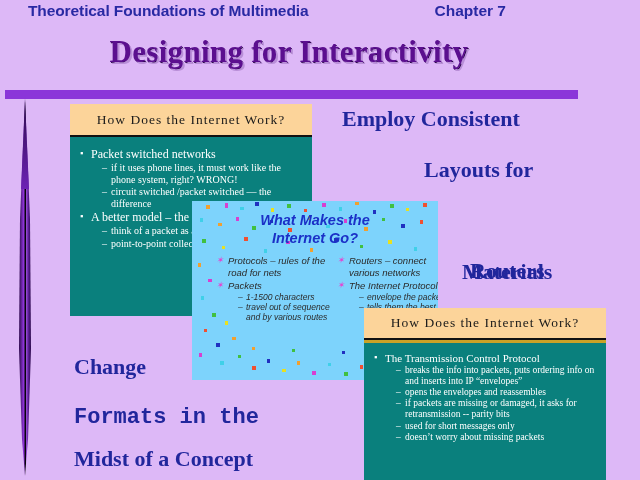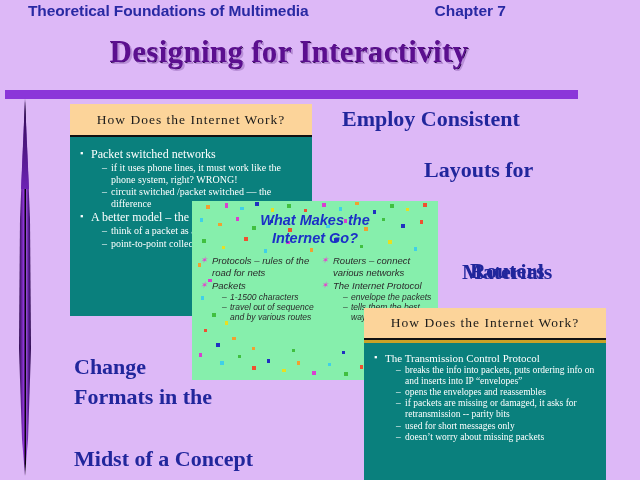--- a/index.html
+++ b/index.html
@@ -53,21 +53,21 @@
     white-space:nowrap;
   }
   #callout-employ   { left:342px; top:106px; }
   #callout-layouts  { left:424px; top:157px; }
   #callout-related  { left:470px; top:258px; }
   #callout-materials{ left:462px; top:259px; }
 
   
   #callout-dont     { left:74px; top:291px; }
   #callout-change   { left:74px; top:342px;margin-top:12px; }
-  #callout-formats  { left:74px; top:384px; }
+  #callout-formats  { left:74px; top:405px;font-family:Liberation Mono, monospace; }
   #callout-midst    { left:74px; top:446px; }
 
   
   .mini-slide { position:absolute; overflow:hidden; }
 
   .mini-head {
     background:#fcd49a; width:100%;
     display:flex; align-items:center; justify-content:center;
     border-bottom:2px solid #111;
     font-family:"Liberation Serif", serif;
@@ -114,32 +114,32 @@
   #mini-slide-internet-1 ul.lvl2 { font-size:10px; line-height:11.5px; }
   #mini-slide-internet-1 ul.lvl2 > li { margin-bottom:1px; }
 
   #mini-slide-internet-2 .l1txt { font-size:11px; line-height:14px; display:block; }
   #mini-slide-internet-2 ul.lvl2 { font-size:9.5px; line-height:11px; }
   #mini-slide-internet-2 ul.lvl2 > li { margin-bottom:0px; }
 
   
   #mini-slide-what-makes {
     left:192px; top:201px; width:246px; height:179px;
-    background:#86efac;
+    background:#7dd3fc;
   }
   #confetti-layer { position:absolute; inset:0; }
   #mini-slide-what-makes .wm-title {
     position:absolute; left:0; top:10px; width:100%;
     text-align:center;
     font-family:"Liberation Sans", sans-serif;
     font-style:italic; font-weight:bold;
     font-size:14.5px; line-height:18px; color:#1b30c7;
   }
   #mini-slide-what-makes .wm-cols {
-    position:absolute; left:8px; top:54px; width:236px;
+    position:absolute; left:24px; top:54px; width:236px;
     display:flex; gap:6px;
   }
   #mini-slide-what-makes .wm-col { width:116px; }
   #mini-slide-what-makes ul.wlvl1 { list-style:none; }
   #mini-slide-what-makes ul.wlvl1 > li {
     position:relative; padding-left:12px; margin-bottom:2px;
   }
   #mini-slide-what-makes ul.wlvl1 > li > .w1::before {
     content:"\2736"; position:absolute; left:0; top:0;
     color:#e83fd0; font-size:9px;

